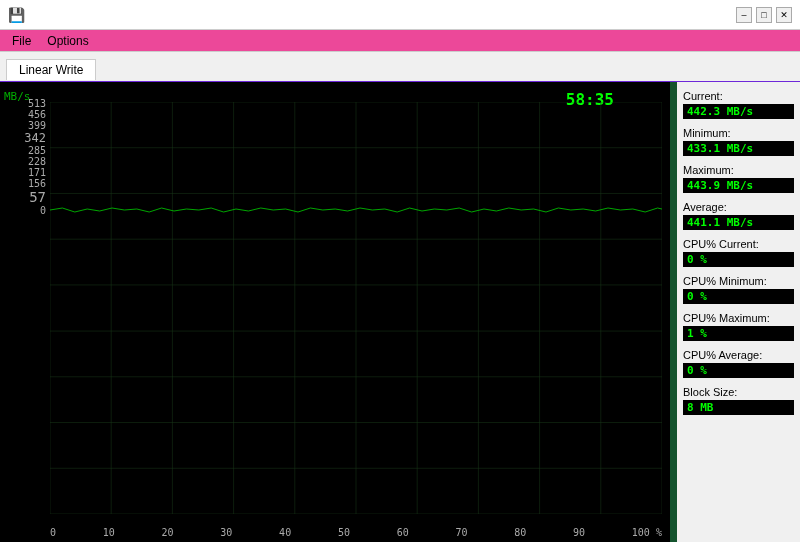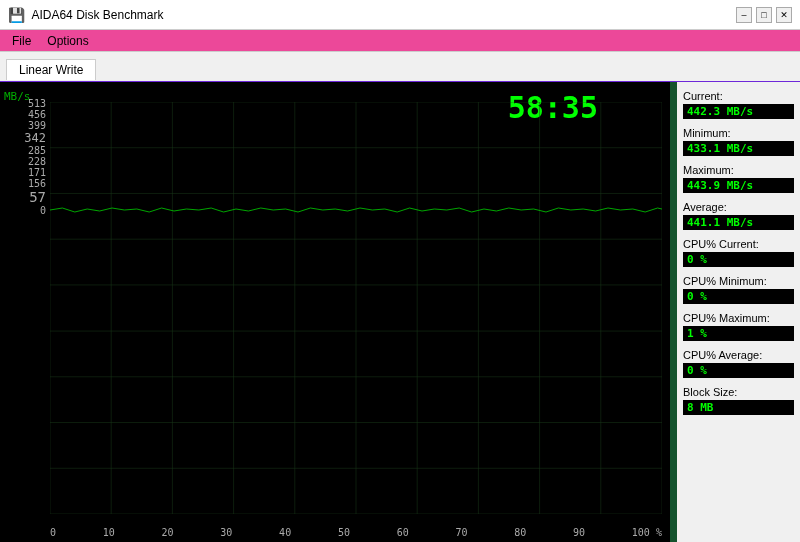--- a/index.html
+++ b/index.html
@@ -80,23 +80,23 @@
     }
     .chart-area {
       flex: 1;
       background: #000;
       position: relative;
       padding: 8px 8px 30px 50px;
     }
     .chart-title-row {
       position: absolute;
       top: 8px;
-      right: 72px;
+      right: 56px;
       color: #00ff00;
-      font-size: 30px;
+      font-size: 16px;
       font-weight: bold;
       font-family: monospace;
     }
     .y-axis-label {
       position: absolute;
       left: 4px;
       top: 8px;
       color: #00aa00;
       font-size: 11px;
       font-family: monospace;
@@ -132,21 +132,20 @@
       width: 100%;
       height: 100%;
     }
   </style>
 </head>
 <body>
 
 <div class="title-bar">
   <div class="title-bar-left">
     <span style="font-size:14px;">💾</span>
-    <span class="title-bar-title">AIDA64 Disk Benchmark</span>
   </div>
   <div class="title-bar-controls">
     <div class="title-btn">–</div>
     <div class="title-btn">□</div>
     <div class="title-btn">✕</div>
   </div>
 </div>
 
 <div class="menu-bar">
   <div class="menu-item">File</div>

